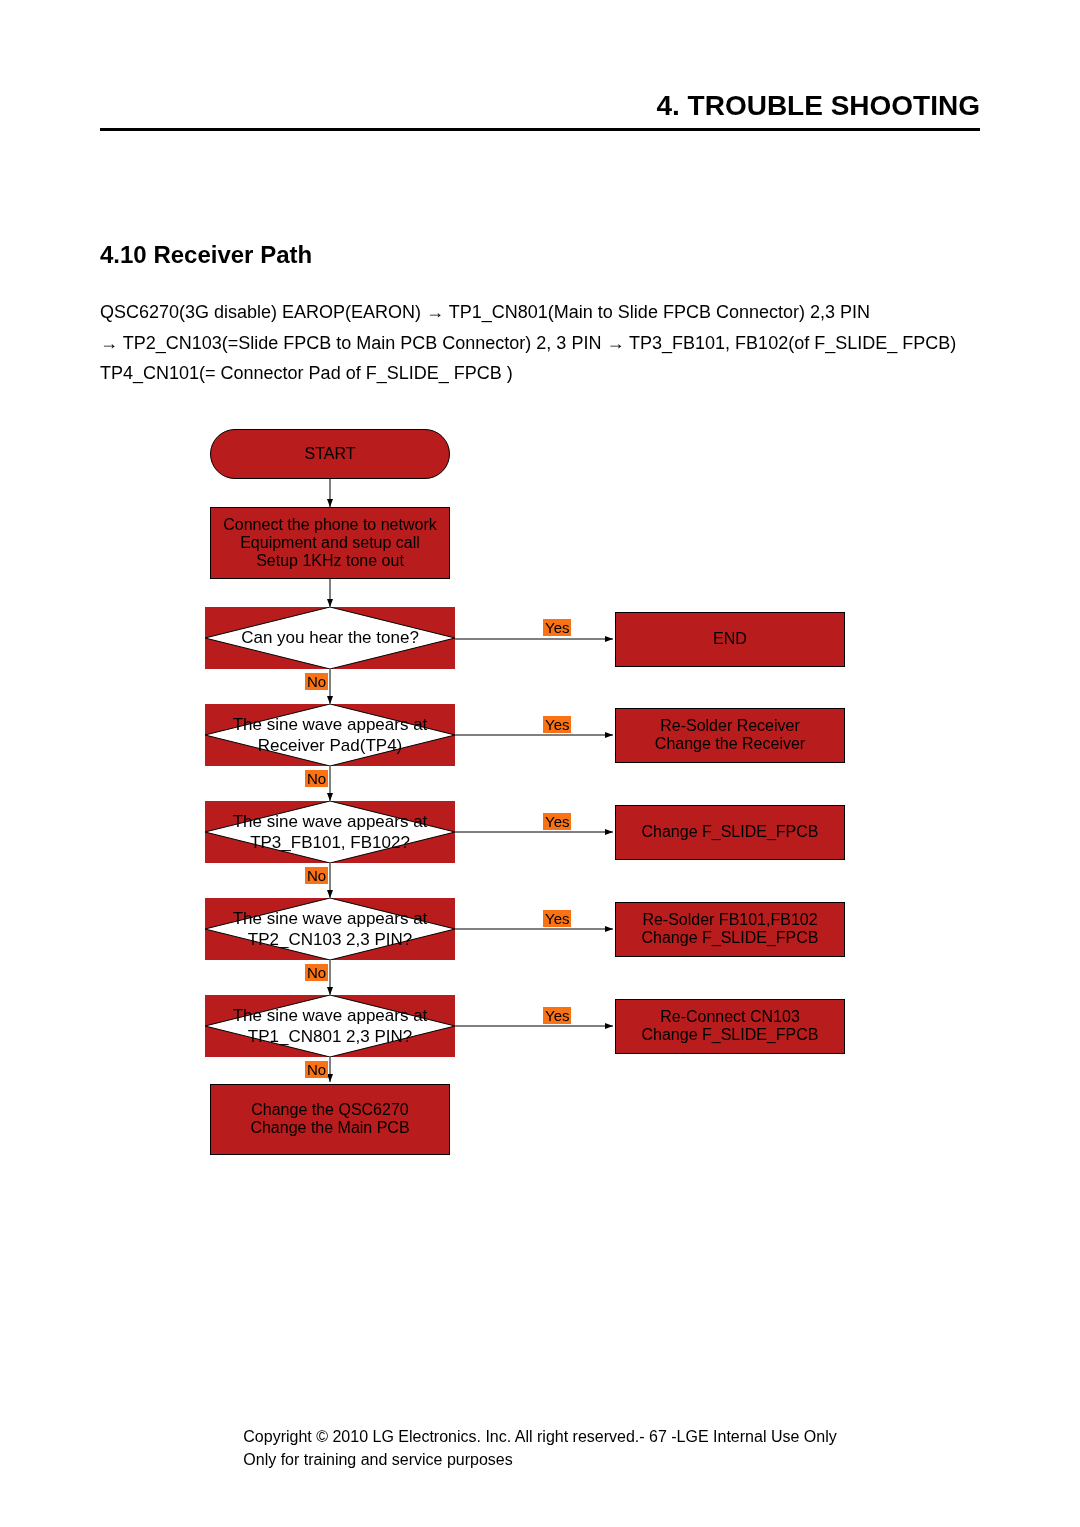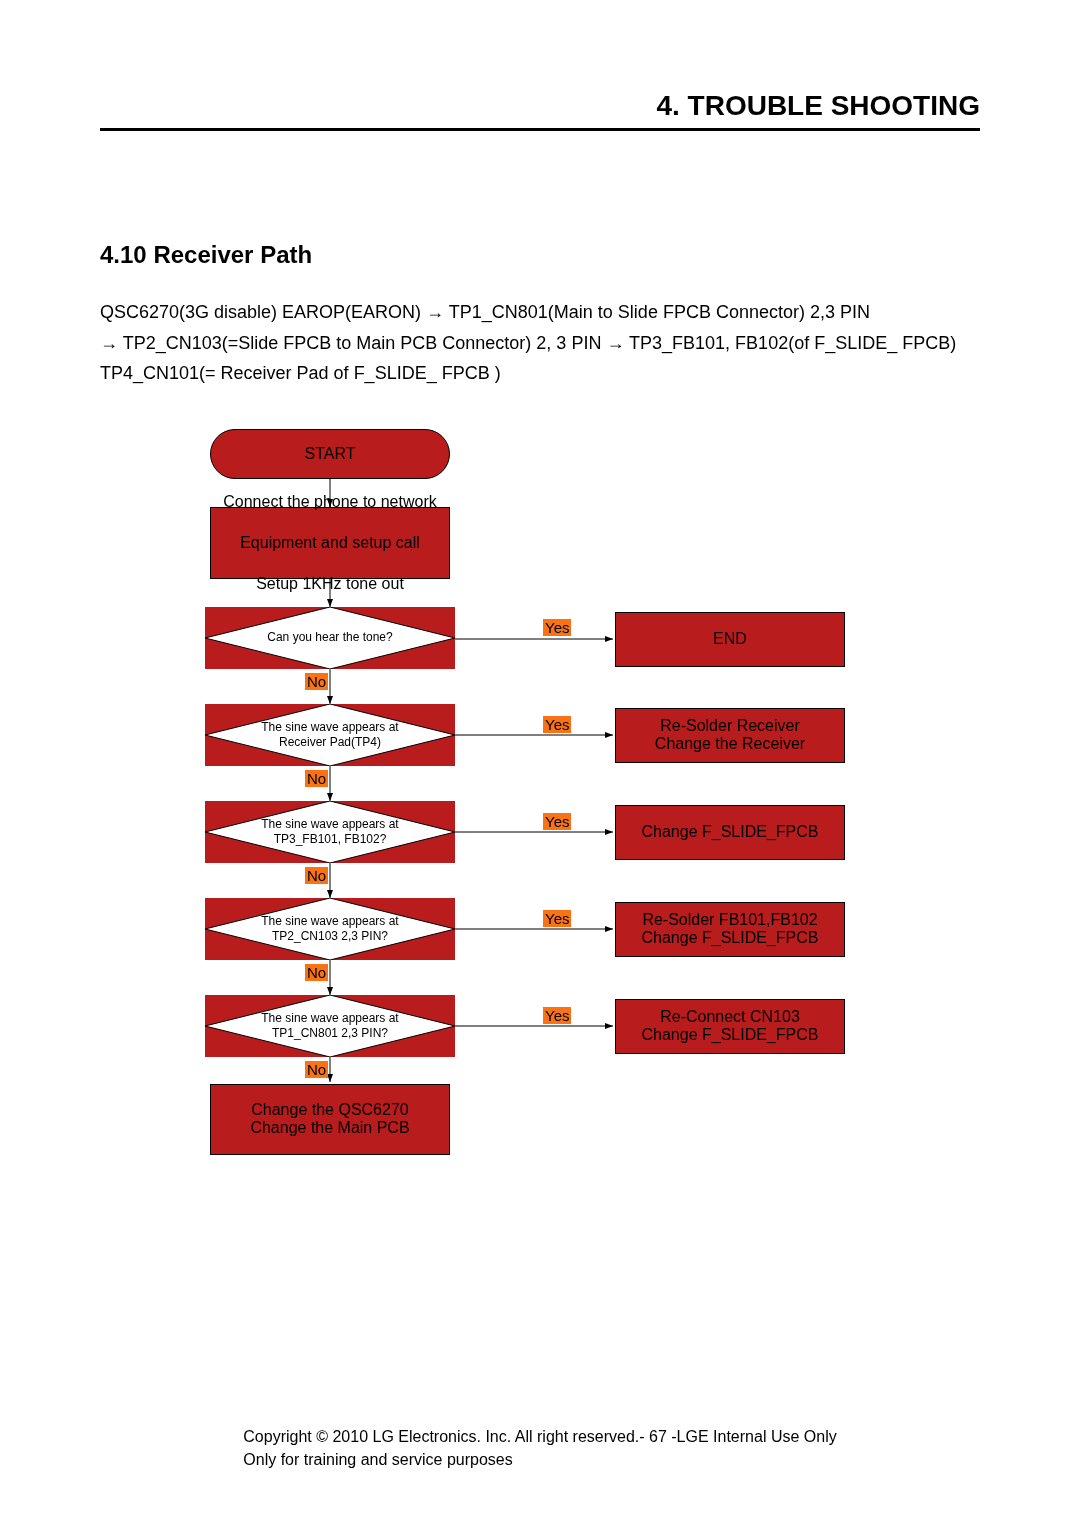--- a/index.html
+++ b/index.html
@@ -69,21 +69,21 @@
   }
   .dec svg {
     position: absolute;
     left: 0; top: 0;
     width: 100%; height: 100%;
   }
   .dec .dec-text {
     position: relative;
     z-index: 2;
     line-height: 1.25;
-    font-size: 12px;
+    font-size: 17px;
   }
   .lbl {
     position: absolute;
     font-size: 15px;
     background: #f97316;
     padding: 0 2px;
   }
   .footer {
     position: absolute;
     bottom: 56px;
@@ -101,21 +101,21 @@
 
 <div class="header-area">
   <div class="header-title">4. TROUBLE SHOOTING</div>
 </div>
 
 <div class="section-title">4.10 Receiver Path</div>
 
 <div class="intro">
   <div>QSC6270(3G disable) EAROP(EARON) → TP1_CN801(Main to Slide FPCB Connector) 2,3 PIN</div>
   <div>→ TP2_CN103(=Slide FPCB to Main PCB Connector) 2, 3 PIN → TP3_FB101, FB102(of  F_SLIDE_ FPCB)</div>
-  <div>TP4_CN101(= Receiver Pad of  F_SLIDE_ FPCB )</div>
+  <div>TP4_CN101(= Connector Pad of  F_SLIDE_ FPCB )</div>
 </div>
 
 <div class="flow">
 
   <svg width="690" height="725" style="position:absolute;left:0;top:0;">
     <defs>
       <marker id="ah" markerWidth="10" markerHeight="10" refX="8" refY="3" orient="auto">
         <path d="M0,0 L8,3 L0,6 Z" fill="#000"></path>
       </marker>
     </defs>
@@ -132,21 +132,21 @@
     <line x1="250" y1="306" x2="408" y2="306" stroke="#000" stroke-width="1" marker-end="url(#ah)"></line>
     <line x1="250" y1="403" x2="408" y2="403" stroke="#000" stroke-width="1" marker-end="url(#ah)"></line>
     <line x1="250" y1="500" x2="408" y2="500" stroke="#000" stroke-width="1" marker-end="url(#ah)"></line>
     <line x1="250" y1="597" x2="408" y2="597" stroke="#000" stroke-width="1" marker-end="url(#ah)"></line>
   </svg>
 
   <div class="node term" style="left:5px; top:0;">
     <span>START</span>
   </div>
 
-  <div class="node proc" style="left:5px; top:78px; height:72px;gap:23px;">
+  <div class="node proc" style="left:5px; top:78px; height:72px;">
     <span>Connect the phone to network</span>
     <span>Equipment and setup call</span>
     <span>Setup 1KHz tone out</span>
   </div>
 
   <div class="node dec" style="left:0; top:178px;">
     <svg viewBox="0 0 250 62" preserveAspectRatio="none">
         <polygon points="125,0 250,31 125,62 0,31" fill="#fff" stroke="#000"></polygon>
       </svg>
     <div class="dec-text">Can you hear the tone?</div>

